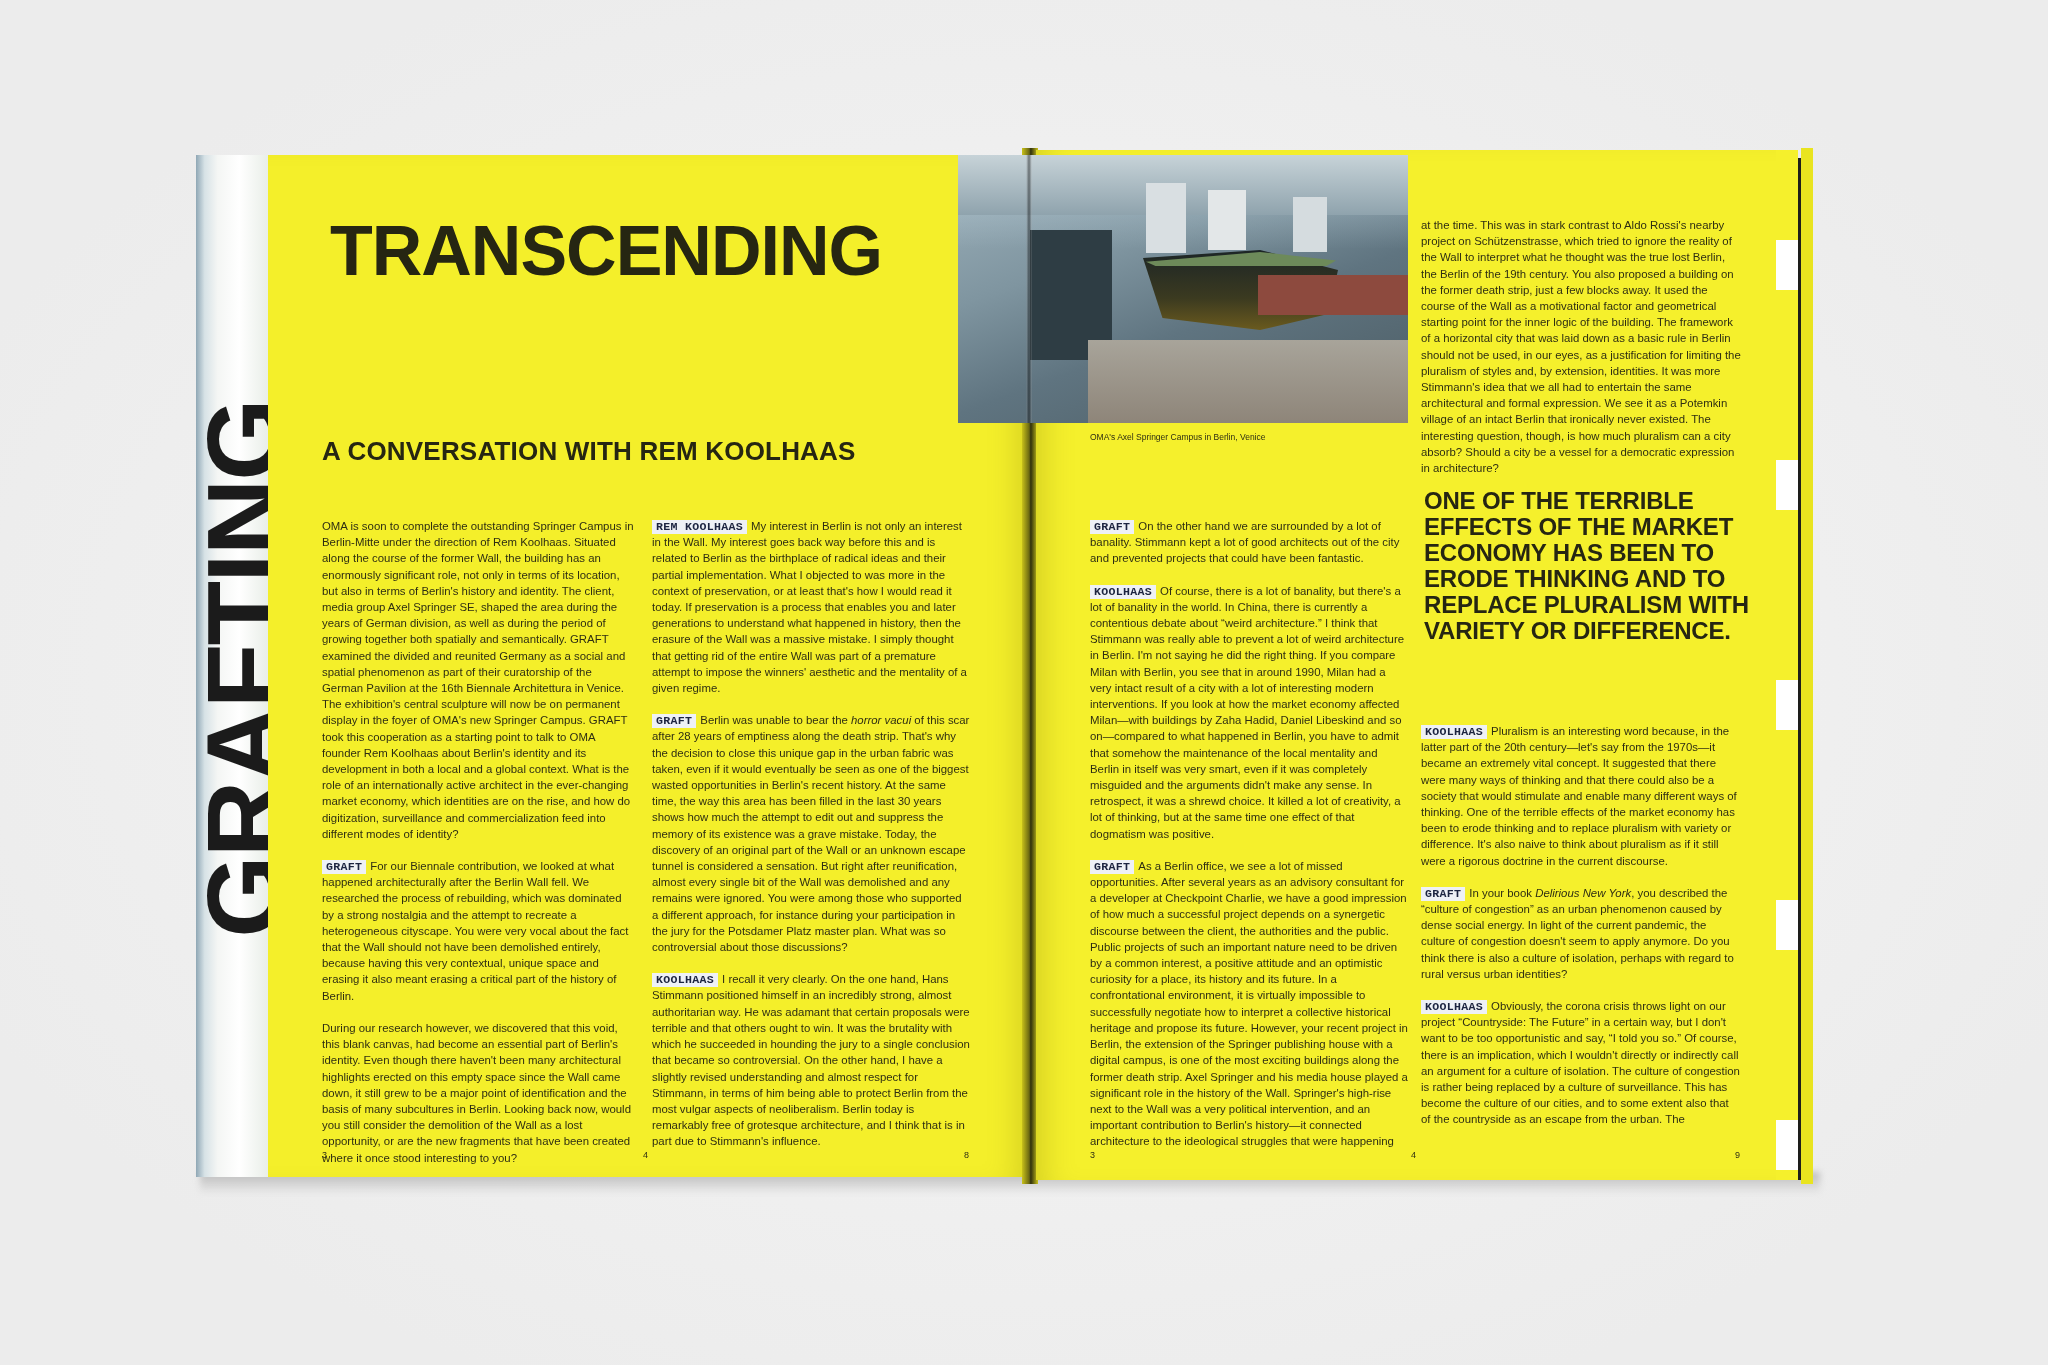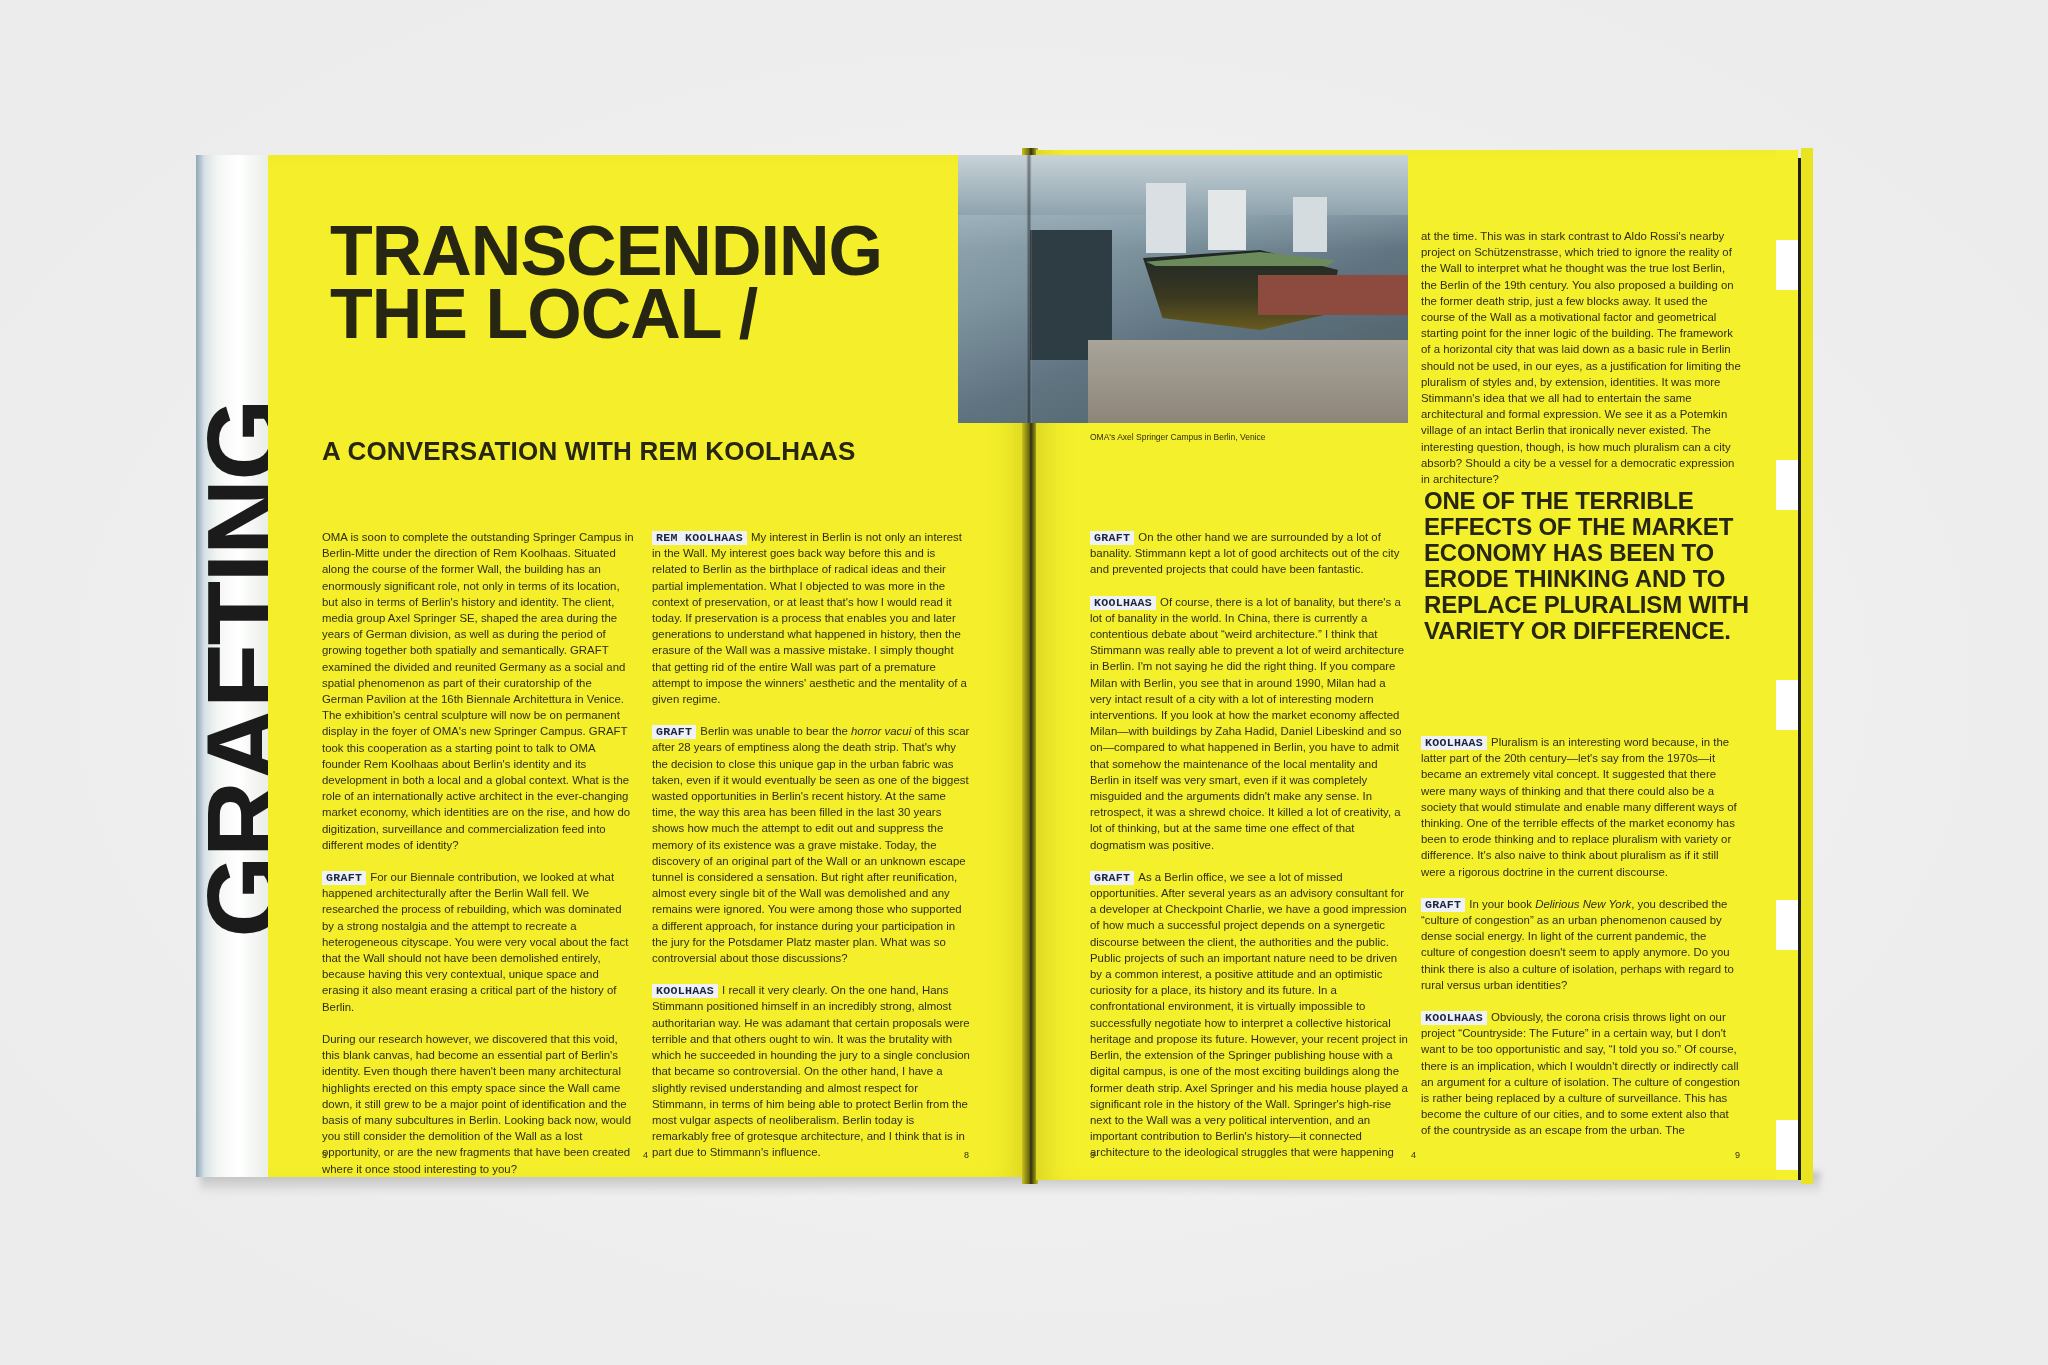--- a/index.html
+++ b/index.html
@@ -62,21 +62,21 @@
     font-size:70px; line-height:63px; letter-spacing:-1px; color:#262612; margin:10px;
   }
   .title span { display:block; }
   .subtitle {
     position:absolute; left:322px; top:436px;
     font-weight:700; font-size:26px; letter-spacing:0.2px; color:#262612;
   }
   .col {
     position:absolute; font-size:11.4px; line-height:16.2px; color:#2e2e12;
   }
-  .col p { margin:14px 0 16px 0; }
+  .col p { margin:3px 0 16px 0; }
   .tag {
     display:inline-block; background:#eef1f6; color:#1c2440; font-weight:700;
     font-size:11.6px; line-height:14px; padding:0 4px; margin-right:4px; letter-spacing:0.3px;font-family:Liberation Mono, monospace;
   }
   .folio { position:absolute; font-size:9px; color:#2e2e12; }
 
   .photo {
     position:absolute; left:958px; top:155px; width:450px; height:268px; overflow:hidden;
     background:
       linear-gradient(180deg, rgba(200,220,230,0.55) 0%, rgba(120,150,165,0.0) 35%),
@@ -101,21 +101,20 @@
 
 <div class="page-left"></div>
 <div class="gutter"></div>
 <div class="page-right"></div>
 <div class="right-edge"></div>
 <div class="right-edge-line"></div>
 <div class="cover-edge"></div>
 
 <h1 class="title">
   <span>TRANSCENDING</span>
-  <span>THE LOCAL /</span>
 </h1>
 <div class="subtitle">A CONVERSATION WITH REM KOOLHAAS</div>
 
 <div class="col" style="left:322px; top:515px; width:312px;">
   <p>OMA is soon to complete the outstanding Springer Campus in Berlin-Mitte under the direction of Rem Koolhaas. Situated along the course of the former Wall, the building has an enormously significant role, not only in terms of its location, but also in terms of Berlin's history and identity. The client, media group Axel Springer SE, shaped the area during the years of German division, as well as during the period of growing together both spatially and semantically. GRAFT examined the divided and reunited Germany as a social and spatial phenomenon as part of their curatorship of the German Pavilion at the 16th Biennale Architettura in Venice. The exhibition's central sculpture will now be on permanent display in the foyer of OMA's new Springer Campus. GRAFT took this cooperation as a starting point to talk to OMA founder Rem Koolhaas about Berlin's identity and its development in both a local and a global context. What is the role of an internationally active architect in the ever-changing market economy, which identities are on the rise, and how do digitization, surveillance and commercialization feed into different modes of identity?</p>
   <p><span class="tag">GRAFT</span><span>For our Biennale contribution, we looked at what happened architecturally after the Berlin Wall fell. We researched the process of rebuilding, which was dominated by a strong nostalgia and the attempt to recreate a heterogeneous cityscape. You were very vocal about the fact that the Wall should not have been demolished entirely, because having this very contextual, unique space and erasing it also meant erasing a critical part of the history of Berlin.</span></p>
   <p>During our research however, we discovered that this void, this blank canvas, had become an essential part of Berlin's identity. Even though there haven't been many architectural highlights erected on this empty space since the Wall came down, it still grew to be a major point of identification and the basis of many subcultures in Berlin. Looking back now, would you still consider the demolition of the Wall as a lost opportunity, or are the new fragments that have been created where it once stood interesting to you?</p>
 </div>
 
 <div class="col" style="left:652px; top:515px; width:318px;">

